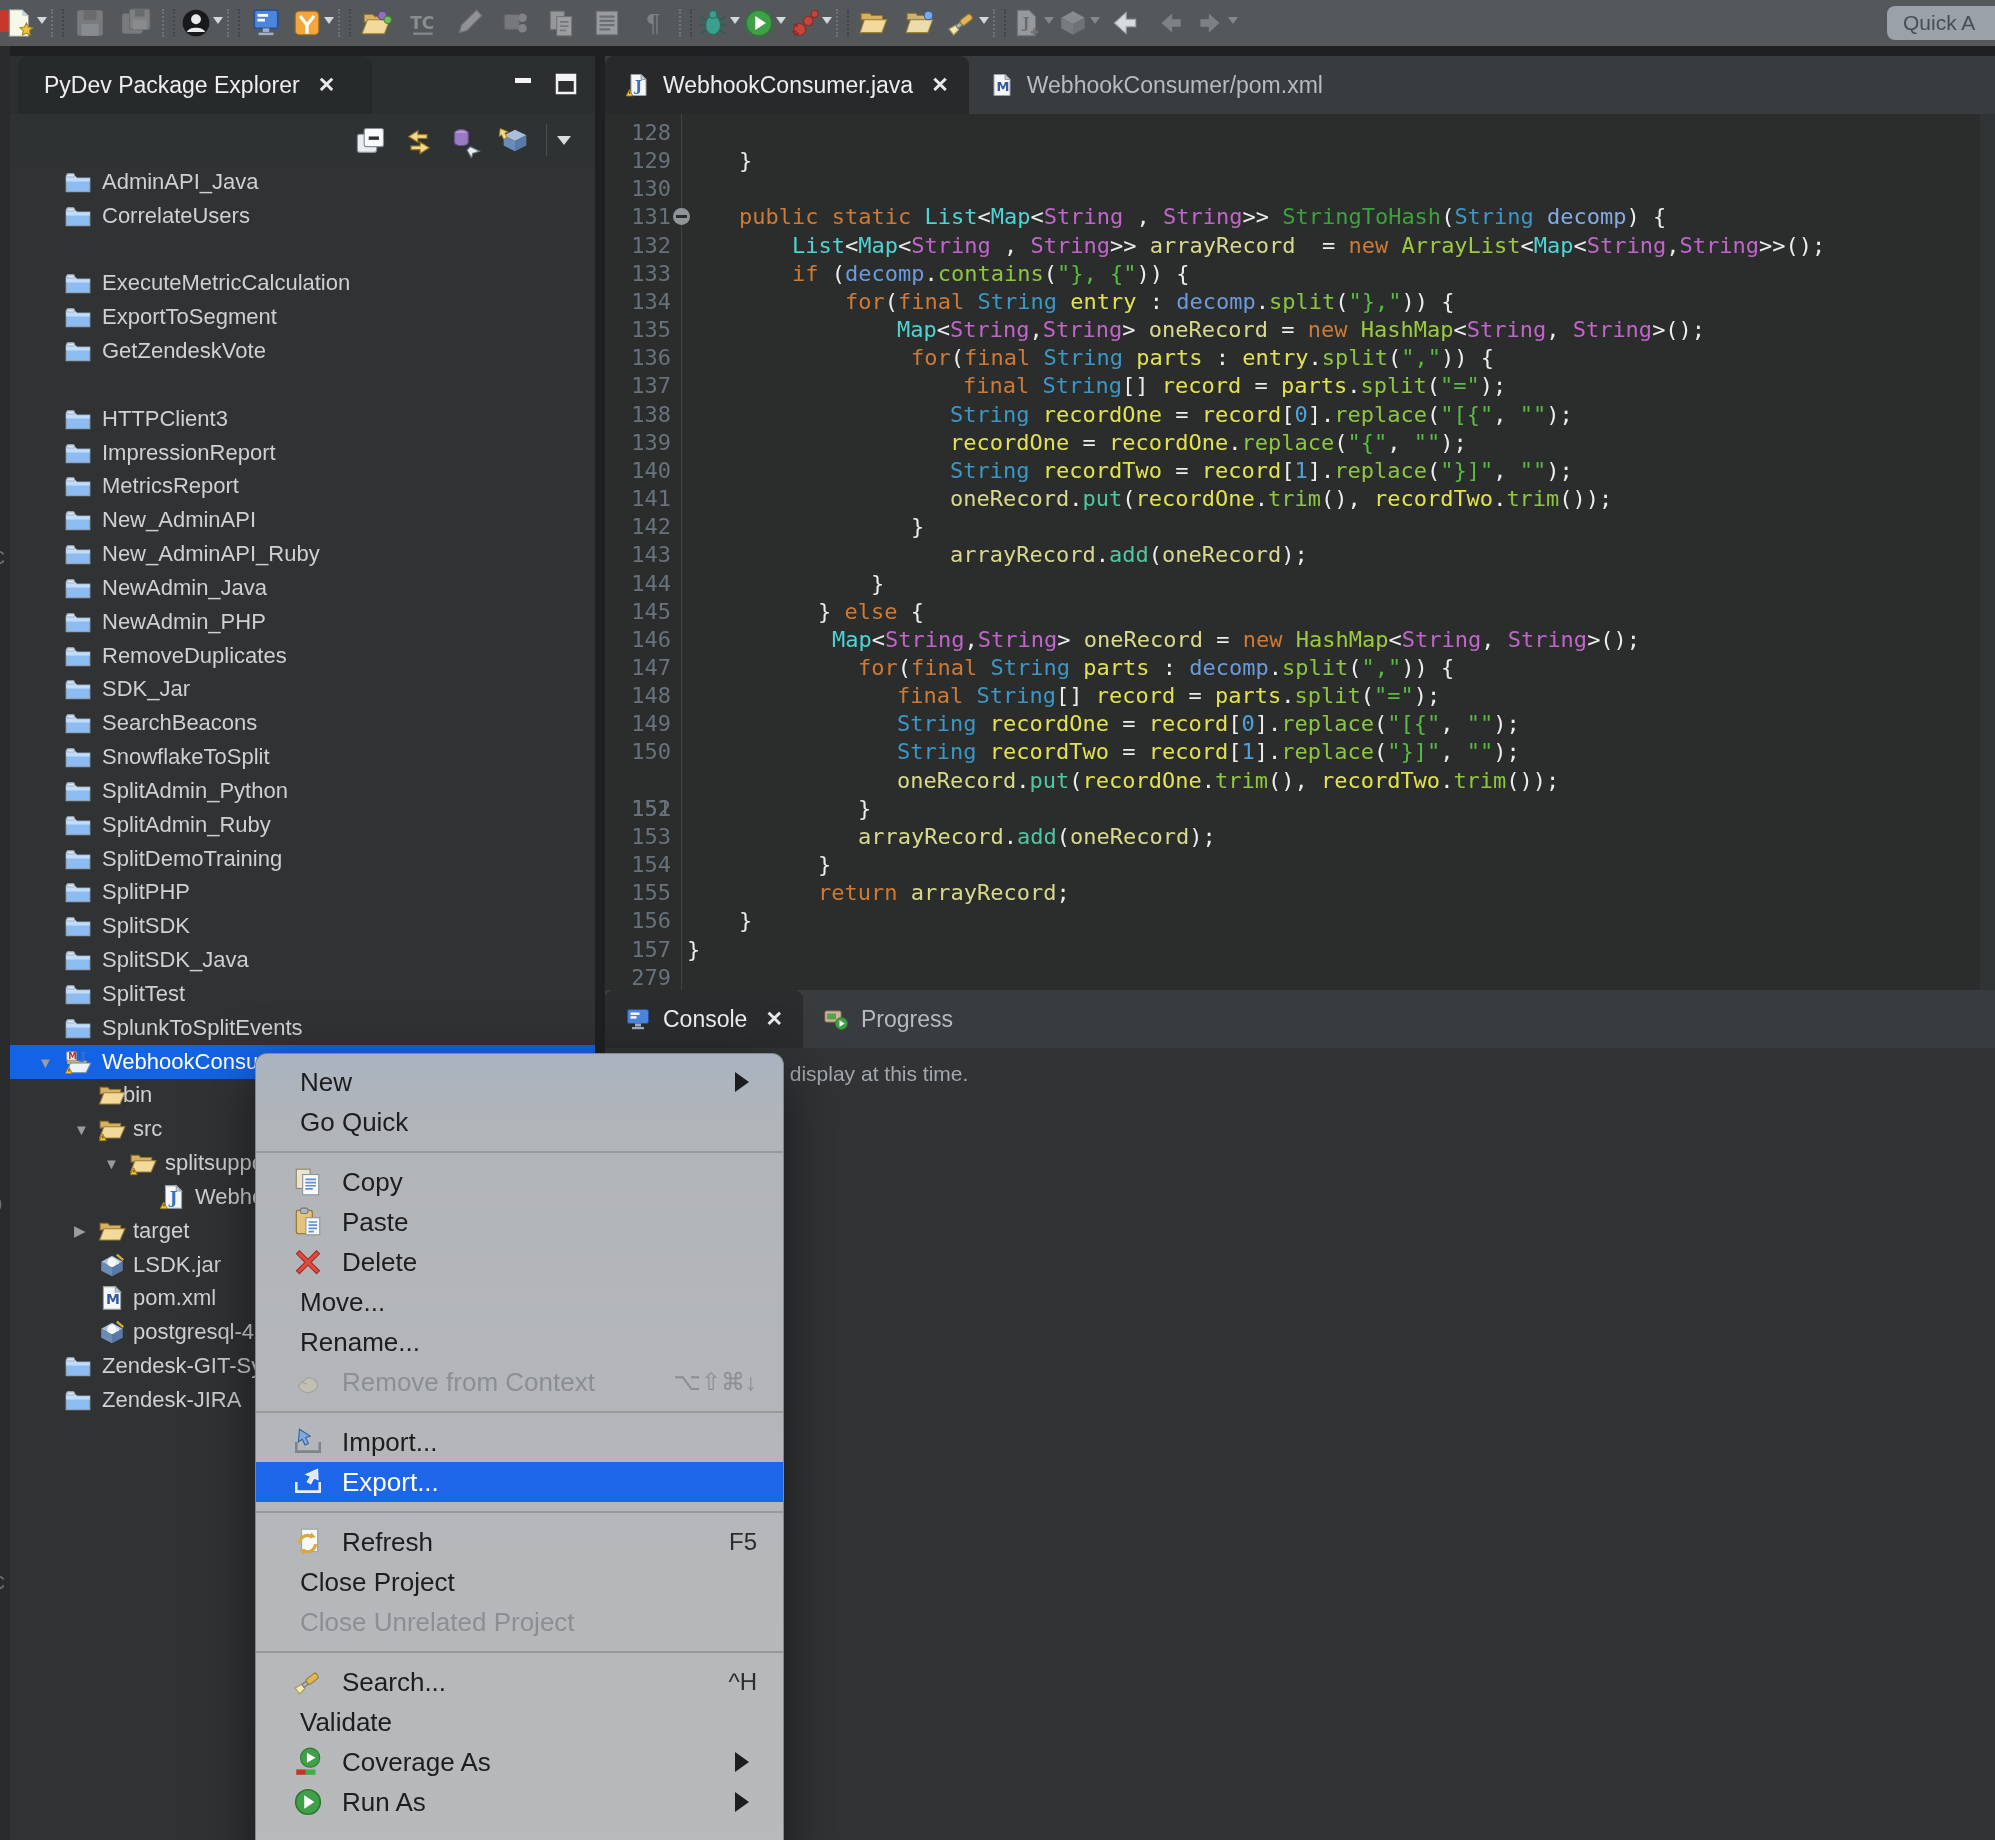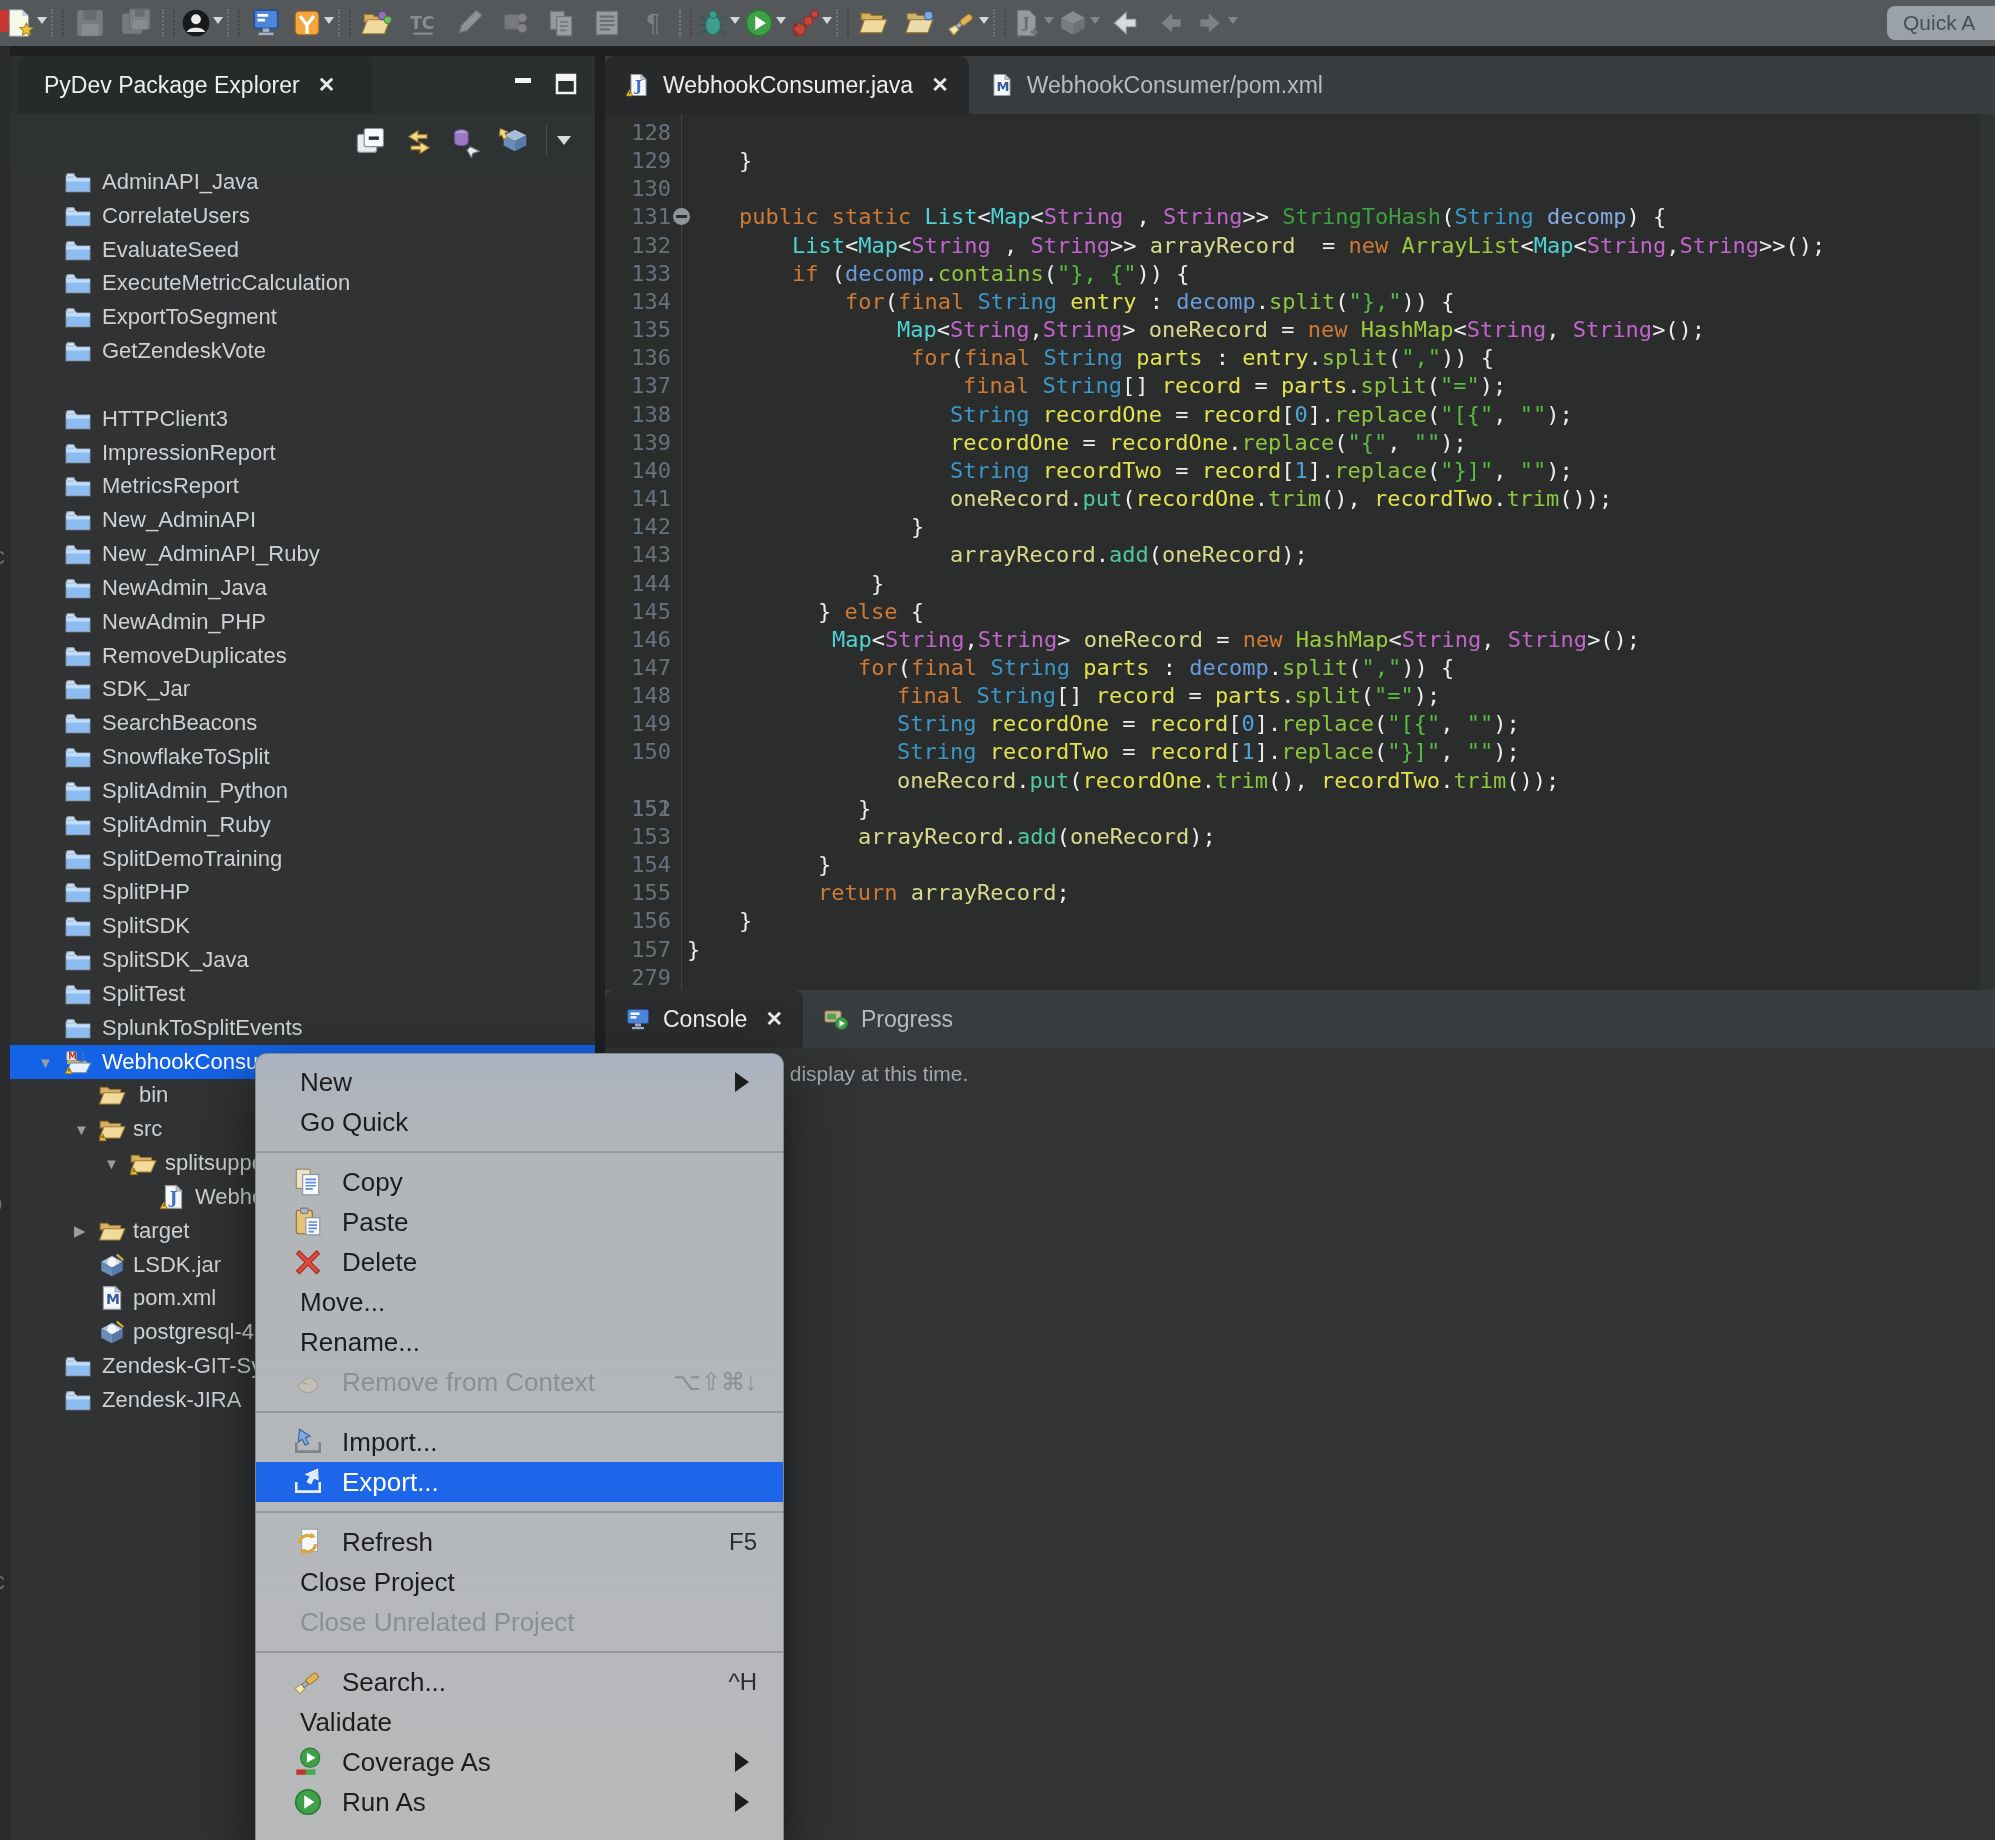--- a/index.html
+++ b/index.html
@@ -395,30 +395,20 @@
       <div class="trow" style="top: 0px;">
         <span class="ic" style="left: 54px;">
           <svg viewBox="0 0 26 24">
             <path d="M2 6.5h8l2 2h12V21H2z" fill="#8DBCF3" stroke="#8FA3B5"></path>
             <path d="M2 6.5h8l2 2h12v3H2z" fill="#C2DDF9"></path>
             <rect x="2.6" y="4.5" width="7" height="3" rx="1" fill="#D9E9FB" stroke="#9FB2C4"></rect>
           </svg>
         </span>
         <span class="lbl" style="left: 92px;">AdminAPI_Java</span>
       </div>
-      <div class="trow" style="top: 68px;">
-        <span class="ic" style="left: 54px;">
-          <svg viewBox="0 0 26 24">
-            <path d="M2 6.5h8l2 2h12V21H2z" fill="#8DBCF3" stroke="#8FA3B5"></path>
-            <path d="M2 6.5h8l2 2h12v3H2z" fill="#C2DDF9"></path>
-            <rect x="2.6" y="4.5" width="7" height="3" rx="1" fill="#D9E9FB" stroke="#9FB2C4"></rect>
-          </svg>
-        </span>
-        <span class="lbl" style="left: 92px;">EvaluateSeed</span>
-      </div>
       <div class="trow" style="top: 101px;">
         <span class="ic" style="left: 54px;">
           <svg viewBox="0 0 26 24">
             <path d="M2 6.5h8l2 2h12V21H2z" fill="#8DBCF3" stroke="#8FA3B5"></path>
             <path d="M2 6.5h8l2 2h12v3H2z" fill="#C2DDF9"></path>
             <rect x="2.6" y="4.5" width="7" height="3" rx="1" fill="#D9E9FB" stroke="#9FB2C4"></rect>
           </svg>
         </span>
         <span class="lbl" style="left: 92px;">ExecuteMetricCalculation</span>
       </div>
@@ -647,21 +637,21 @@
         </span>
         <span class="lbl" style="left: 92px;">WebhookConsumer</span>
       </div>
       <div class="trow" style="top: 913px;">
         <span class="ic" style="left: 88px;">
           <svg viewBox="0 0 26 24">
             <path d="M2 5h7l2 2h10v4H2z" fill="#D9B060" stroke="#97762F"></path>
             <path d="M5.5 10h19.5l-4.5 10.5H1.5z" fill="#F1DA9B" stroke="#A07F36"></path>
           </svg>
         </span>
-        <span class="lbl" style="left: 129px; text-align: right;">bin</span>
+        <span class="lbl" style="left: 113px; text-align: right;">bin</span>
       </div>
       <div class="trow" style="top: 947px;">
         <span class="tri" style="left: 64px;">▼</span>
         <span class="ic" style="left: 88px;">
           <svg viewBox="0 0 26 24">
             <path d="M2 5h7l2 2h10v4H2z" fill="#D9B060" stroke="#97762F"></path>
             <path d="M5.5 10h19.5l-4.5 10.5H1.5z" fill="#F1DA9B" stroke="#A07F36"></path>
             <path d="M1 23l3.4-6.4L7.8 23z" fill="#F4C73C" stroke="#8A6A14" stroke-width=".8"></path>
             <rect x="4" y="18.6" width="1.1" height="2.4" fill="#5A4508"></rect>
           </svg>

